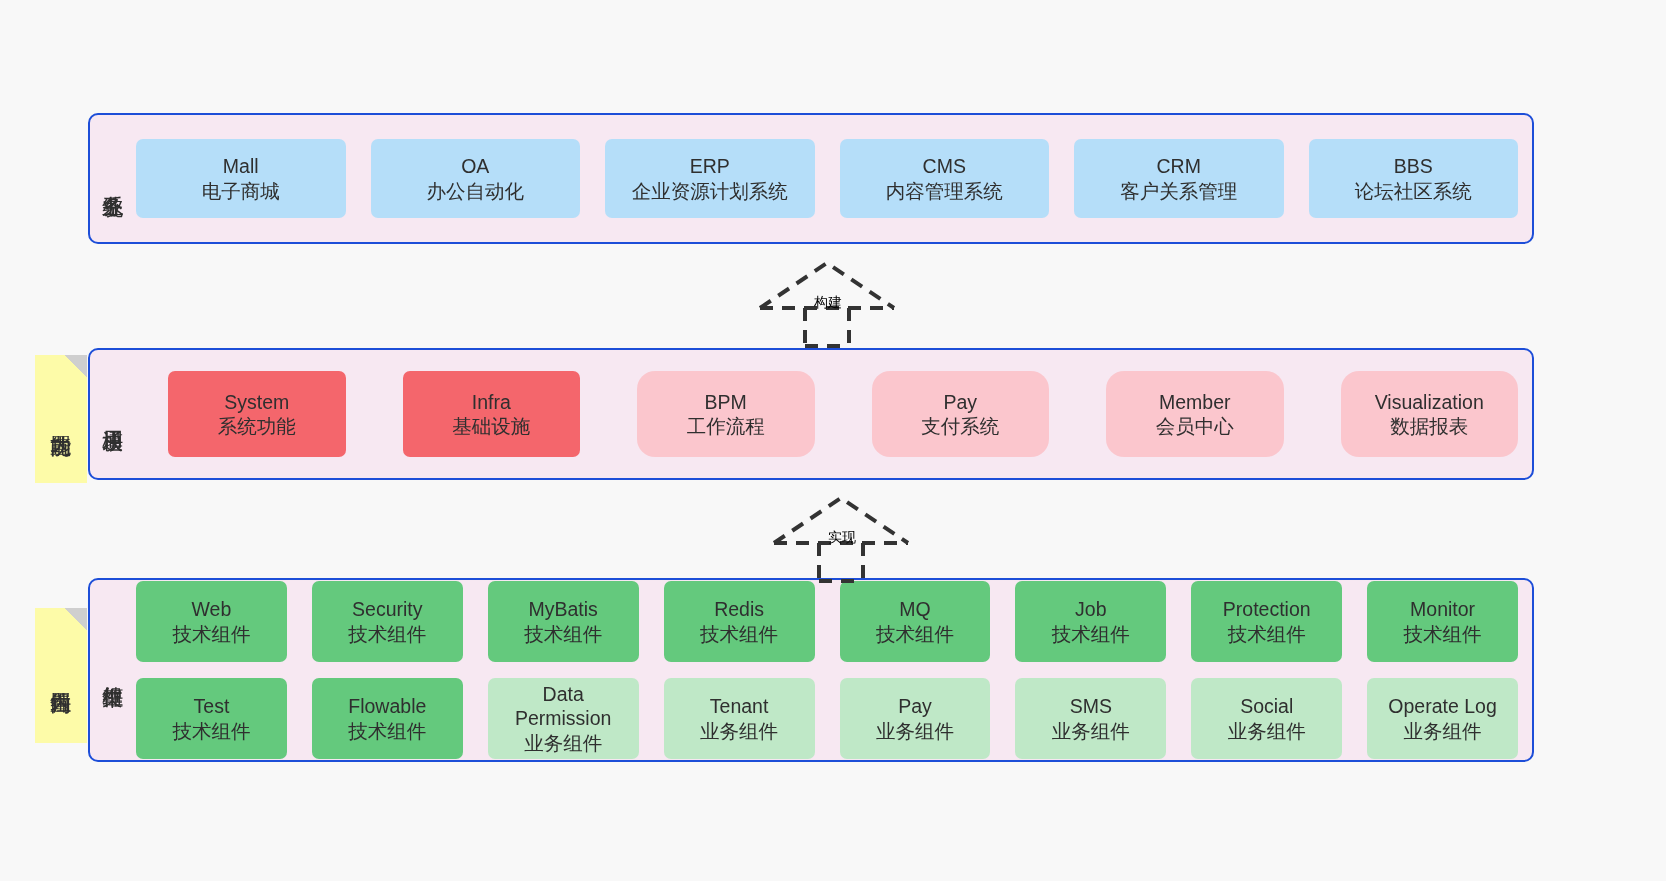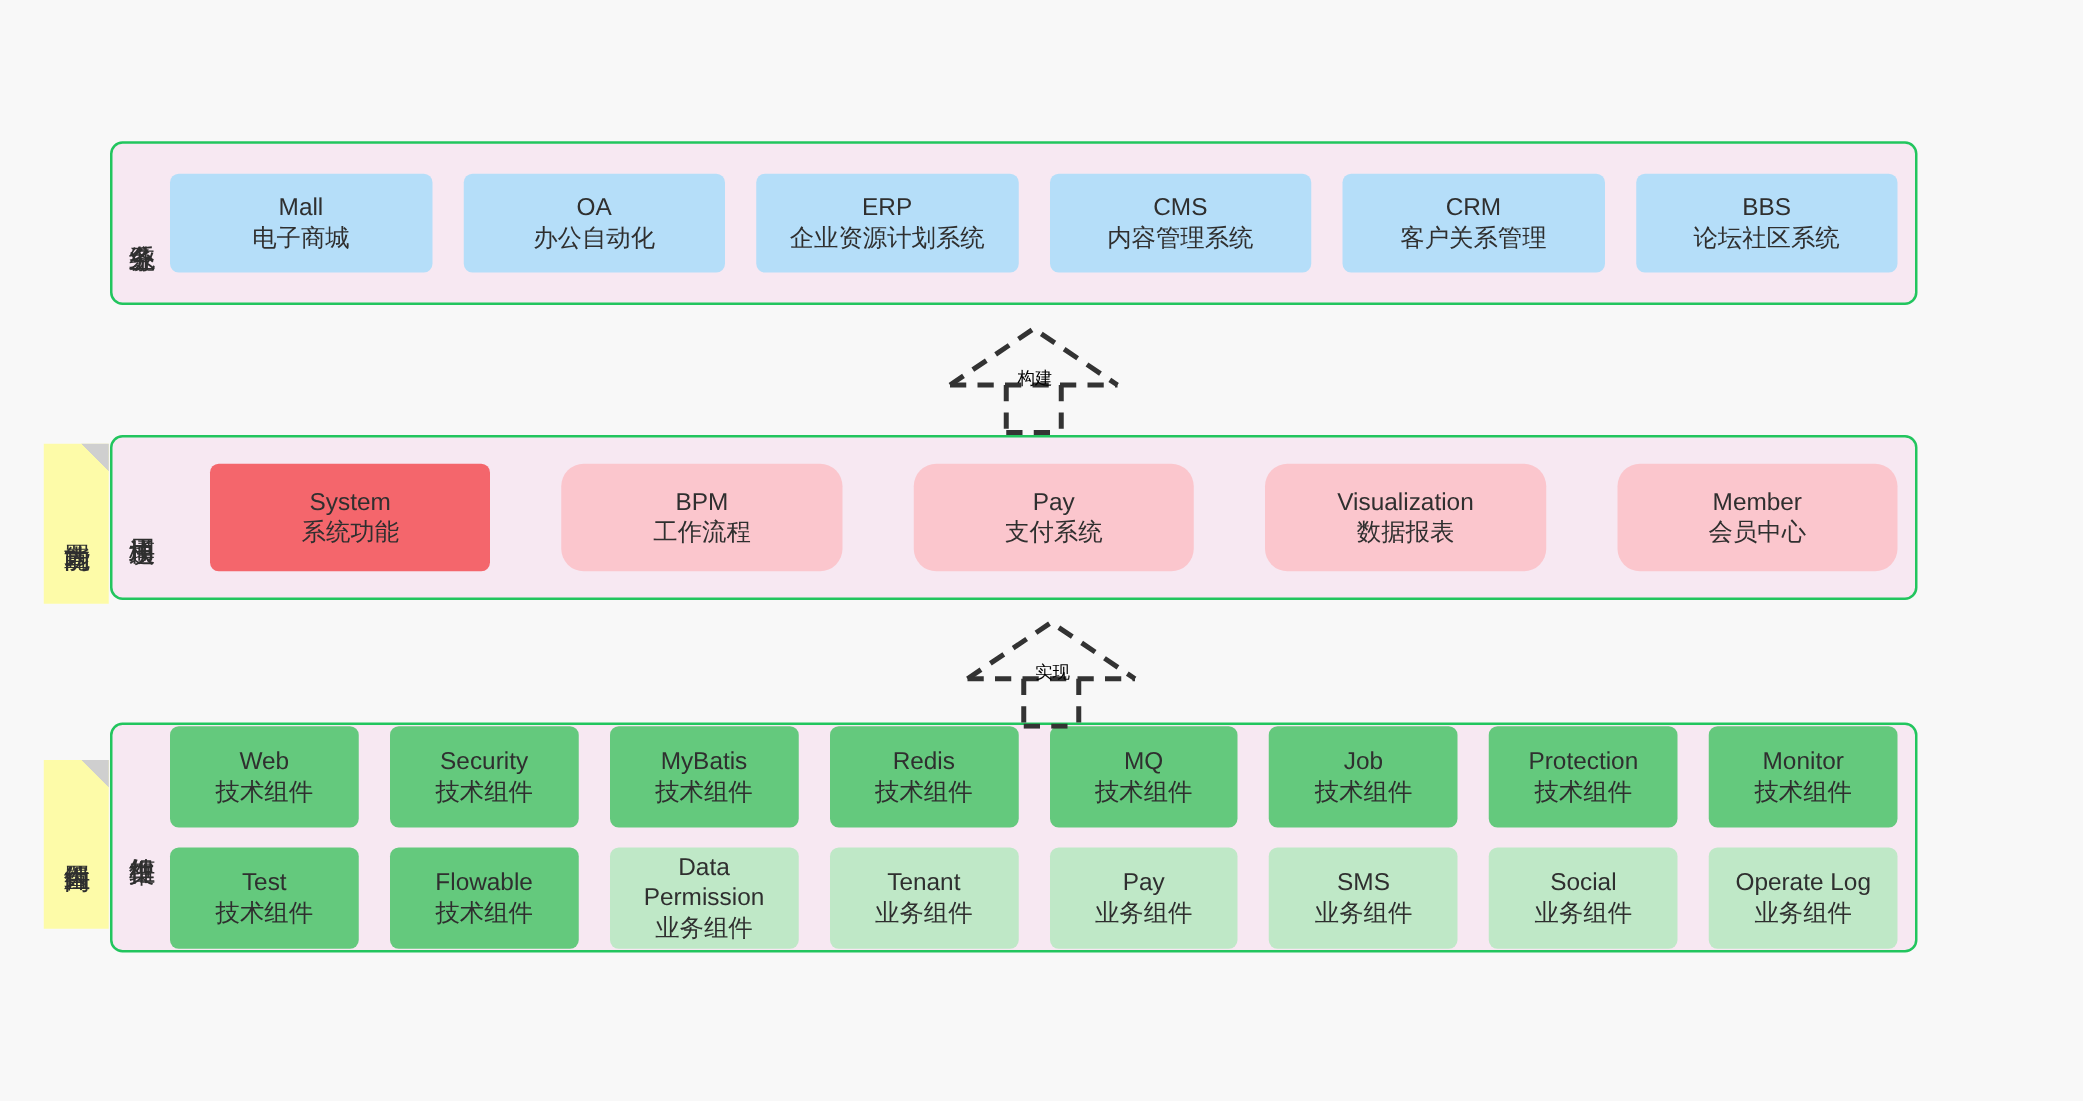--- a/index.html
+++ b/index.html
@@ -18,21 +18,21 @@
 
   .canvas {
     position: absolute;
     inset: 0;
   }
 
   
   .layer {
     position: absolute;
     background: #f7e8f2;
-    border: 2px solid #22c55e;
+    border: 2px solid #1d4ed8;
     border-radius: 10px;
     box-sizing: border-box;
     display: flex;
     align-items: stretch;
   }
 
   .layer-title {
     flex: 0 0 auto;
     width: 46px;
     display: flex;
@@ -182,35 +182,39 @@
   </div>
 
   <div class="layer" id="layer-module" style="left:88px; top:348px; width:1446px; height:132px;">
     <div class="layer-title">通用模块</div>
     <div class="layer-body">
       <div class="row">
         <div class="node h-mod c-red">
           <span class="en">System</span>
           <span class="cn">系统功能</span>
         </div>
+        <div class="node h-mod c-red">
+          <span class="en">Infra</span>
+          <span class="cn">基础设施</span>
+        </div>
         <div class="node h-mod c-pink">
           <span class="en">BPM</span>
           <span class="cn">工作流程</span>
         </div>
         <div class="node h-mod c-pink">
           <span class="en">Pay</span>
           <span class="cn">支付系统</span>
         </div>
         <div class="node h-mod c-pink">
+          <span class="en">Member</span>
+          <span class="cn">会员中心</span>
+        </div>
+        <div class="node h-mod c-pink">
           <span class="en">Visualization</span>
           <span class="cn">数据报表</span>
-        </div>
-        <div class="node h-mod c-pink">
-          <span class="en">Member</span>
-          <span class="cn">会员中心</span>
         </div>
       </div>
     </div>
   </div>
 
   <div class="sticky" id="sticky-builtin-function" style="left:35px; top:355px; width:52px; height:128px;">
     <span class="fold"></span>
     <span>内置功能</span>
   </div>
 

